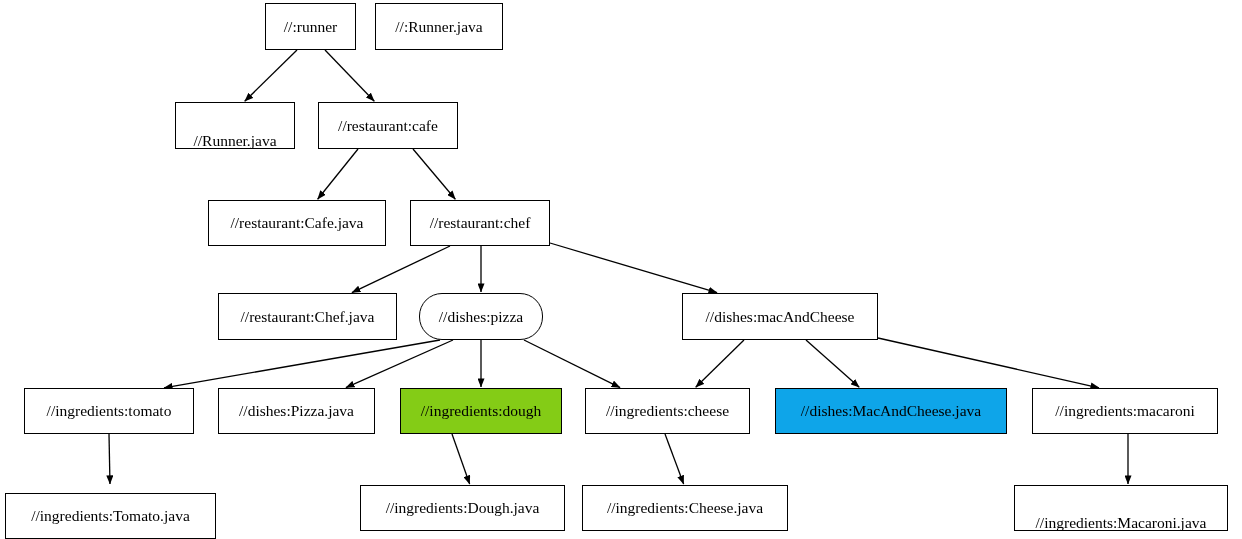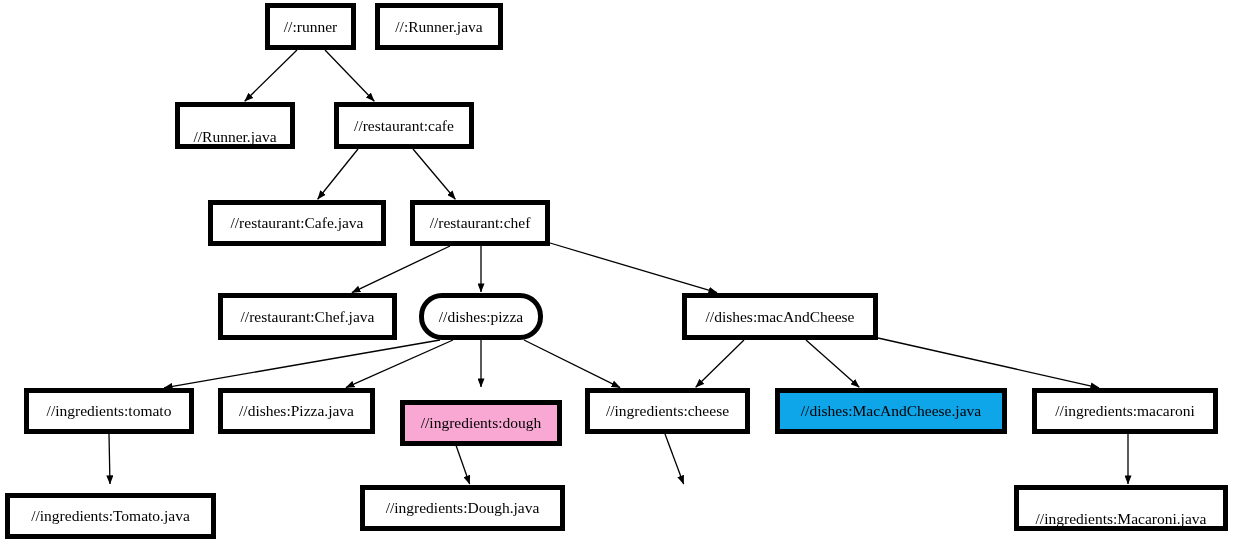--- a/index.html
+++ b/index.html
@@ -27,21 +27,21 @@
   #node-layer {
     position: absolute;
     left: 0;
     top: 0;
     width: 1242px;
     height: 539px;
   }
   .graph-node {
     position: absolute;
     box-sizing: border-box;
-    border: 5px solid #1d4ed8;
+    border: 1px solid #1d4ed8;
     background: #ffffff;
     display: flex;
     align-items: center;
     justify-content: center;
     text-align: center;
     white-space: nowrap;
     color: #000000;
     font-family: "Liberation Serif", "DejaVu Serif", serif;
     font-size: 15.5px;
     line-height: 1;
@@ -84,21 +84,21 @@
   <div id="node-layer">
       <div class="graph-node" style="left: 265px; top: 3px; width: 91px; height: 47px; background: rgb(255, 255, 255); border-color: rgb(0, 0, 0); color: rgb(0, 0, 0);">
         <span class="node-label">//:runner</span>
       </div>
       <div class="graph-node" style="left: 375px; top: 3px; width: 128px; height: 47px; background: rgb(255, 255, 255); border-color: rgb(0, 0, 0); color: rgb(0, 0, 0);">
         <span class="node-label">//:Runner.java</span>
       </div>
       <div class="graph-node" style="left: 175px; top: 102px; width: 120px; height: 47px; background: rgb(255, 255, 255); border-color: rgb(0, 0, 0); color: rgb(0, 0, 0); align-items: flex-end;">
         <span class="node-label">//Runner.java</span>
       </div>
-      <div class="graph-node" style="left: 318px; top: 102px; width: 140px; height: 47px; background: rgb(255, 255, 255); border-color: rgb(0, 0, 0); color: rgb(0, 0, 0); margin-left: 16px;">
+      <div class="graph-node" style="left: 318px; top: 102px; width: 140px; height: 47px; background: rgb(255, 255, 255); border-color: rgb(0, 0, 0); color: rgb(0, 0, 0);">
         <span class="node-label">//restaurant:cafe</span>
       </div>
       <div class="graph-node" style="left: 208px; top: 200px; width: 178px; height: 46px; background: rgb(255, 255, 255); border-color: rgb(0, 0, 0); color: rgb(0, 0, 0);">
         <span class="node-label">//restaurant:Cafe.java</span>
       </div>
       <div class="graph-node" style="left: 410px; top: 200px; width: 140px; height: 46px; background: rgb(255, 255, 255); border-color: rgb(0, 0, 0); color: rgb(0, 0, 0);">
         <span class="node-label">//restaurant:chef</span>
       </div>
       <div class="graph-node" style="left: 218px; top: 293px; width: 179px; height: 47px; background: rgb(255, 255, 255); border-color: rgb(0, 0, 0); color: rgb(0, 0, 0);">
         <span class="node-label">//restaurant:Chef.java</span>
@@ -108,35 +108,38 @@
       </div>
       <div class="graph-node" style="left: 682px; top: 293px; width: 196px; height: 47px; background: rgb(255, 255, 255); border-color: rgb(0, 0, 0); color: rgb(0, 0, 0);">
         <span class="node-label">//dishes:macAndCheese</span>
       </div>
       <div class="graph-node" style="left: 24px; top: 388px; width: 170px; height: 46px; background: rgb(255, 255, 255); border-color: rgb(0, 0, 0); color: rgb(0, 0, 0);">
         <span class="node-label">//ingredients:tomato</span>
       </div>
       <div class="graph-node" style="left: 218px; top: 388px; width: 157px; height: 46px; background: rgb(255, 255, 255); border-color: rgb(0, 0, 0); color: rgb(0, 0, 0);">
         <span class="node-label">//dishes:Pizza.java</span>
       </div>
-      <div class="graph-node" style="left: 400px; top: 388px; width: 162px; height: 46px; background: #f9a8d4; border-color: rgb(0, 0, 0); color: rgb(0, 0, 0); margin-top: 12px;">
+      <div class="graph-node" style="left: 400px; top: 388px; width: 162px; height: 46px; background: #84cc16; border-color: rgb(0, 0, 0); color: rgb(0, 0, 0);">
         <span class="node-label">//ingredients:dough</span>
       </div>
       <div class="graph-node" style="left: 585px; top: 388px; width: 165px; height: 46px; background: rgb(255, 255, 255); border-color: rgb(0, 0, 0); color: rgb(0, 0, 0);">
         <span class="node-label">//ingredients:cheese</span>
       </div>
       <div class="graph-node" style="left: 775px; top: 388px; width: 232px; height: 46px; background: #0ea5e9; border-color: rgb(0, 0, 0); color: rgb(0, 0, 0);">
         <span class="node-label">//dishes:MacAndCheese.java</span>
       </div>
       <div class="graph-node" style="left: 1032px; top: 388px; width: 186px; height: 46px; background: rgb(255, 255, 255); border-color: rgb(0, 0, 0); color: rgb(0, 0, 0); align-items: center;">
         <span class="node-label">//ingredients:macaroni</span>
       </div>
       <div class="graph-node" style="left: 5px; top: 485px; width: 211px; height: 46px; background: rgb(255, 255, 255); border-color: rgb(0, 0, 0); color: rgb(0, 0, 0); margin-top: 8px;">
         <span class="node-label">//ingredients:Tomato.java</span>
       </div>
       <div class="graph-node" style="left: 360px; top: 485px; width: 205px; height: 46px; background: rgb(255, 255, 255); border-color: rgb(0, 0, 0); color: rgb(0, 0, 0);">
         <span class="node-label">//ingredients:Dough.java</span>
       </div>
+      <div class="graph-node" style="left: 582px; top: 485px; width: 206px; height: 46px; background: rgb(255, 255, 255); border-color: rgb(0, 0, 0); color: rgb(0, 0, 0);">
+        <span class="node-label">//ingredients:Cheese.java</span>
+      </div>
       <div class="graph-node" style="left: 1014px; top: 485px; width: 214px; height: 46px; background: rgb(255, 255, 255); border-color: rgb(0, 0, 0); color: rgb(0, 0, 0); align-items: flex-end;">
         <span class="node-label">//ingredients:Macaroni.java</span>
       </div>
     </div>
 </div>
 
 </body></html>

